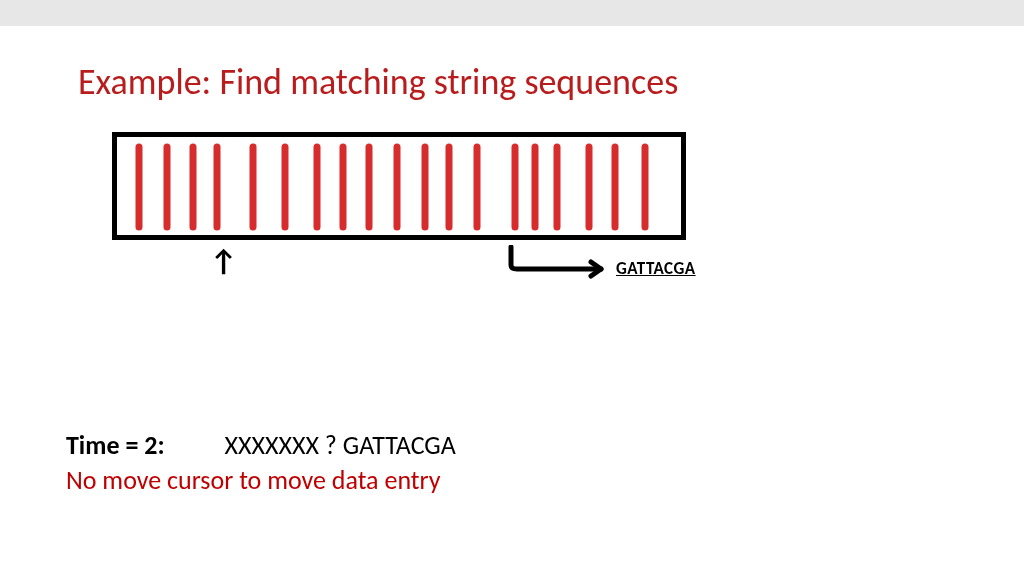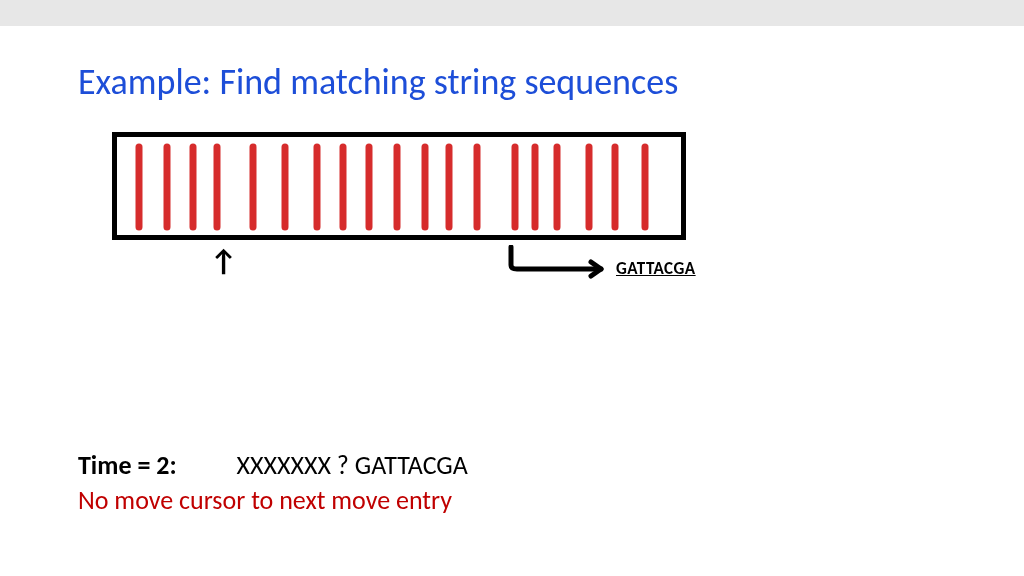--- a/index.html
+++ b/index.html
@@ -14,21 +14,21 @@
   .top-bar {
     width: 100%;
     height: 26px;
     background: #e7e7e7;
   }
   .slide-title {
     position: absolute;
     left: 78px;
     top: 60px;
     font-size: 36px;
-    color: #1d4ed8;
+    color: #b91c1c;
     font-weight: 400;
   }
   .barcode-box {
     position: absolute;
     left: 112px;
     top: 132px;
     width: 574px;
     height: 108px;
     border: 5px solid #000;
     box-sizing: border-box;
@@ -60,25 +60,24 @@
     left: 616px;
     top: 258px;
     font-size: 17px;
     font-weight: 700;
     color: #000;
     letter-spacing: 0.5px;
     text-decoration: underline;
   }
   .status-block {
     position: absolute;
-    left: 78px;
+    left: 66px;
     top: 428px;
     font-size: 26px;
     line-height: 1.35;
-    margin-top: 20px;
   }
   .status-line1 { color: #000; }
   .time-label { font-weight: 700; }
   .query-text { font-weight: 400; margin-left: 54px; }
   .status-line2 { color: #c00000; }
 </style>
 </head>
 <body>
 
 <div class="top-bar"></div>
@@ -118,14 +117,14 @@
   </svg>
 </div>
 
 <div class="gattacga-label">GATTACGA</div>
 
 <div class="status-block">
   <div class="status-line1">
     <span class="time-label">Time = 2:</span>
     <span class="query-text">XXXXXXX  ?  GATTACGA</span>
   </div>
-  <div class="status-line2">No move cursor to next move entry</div>
+  <div class="status-line2">No move cursor to move data entry</div>
 </div>
 
 </body></html>

